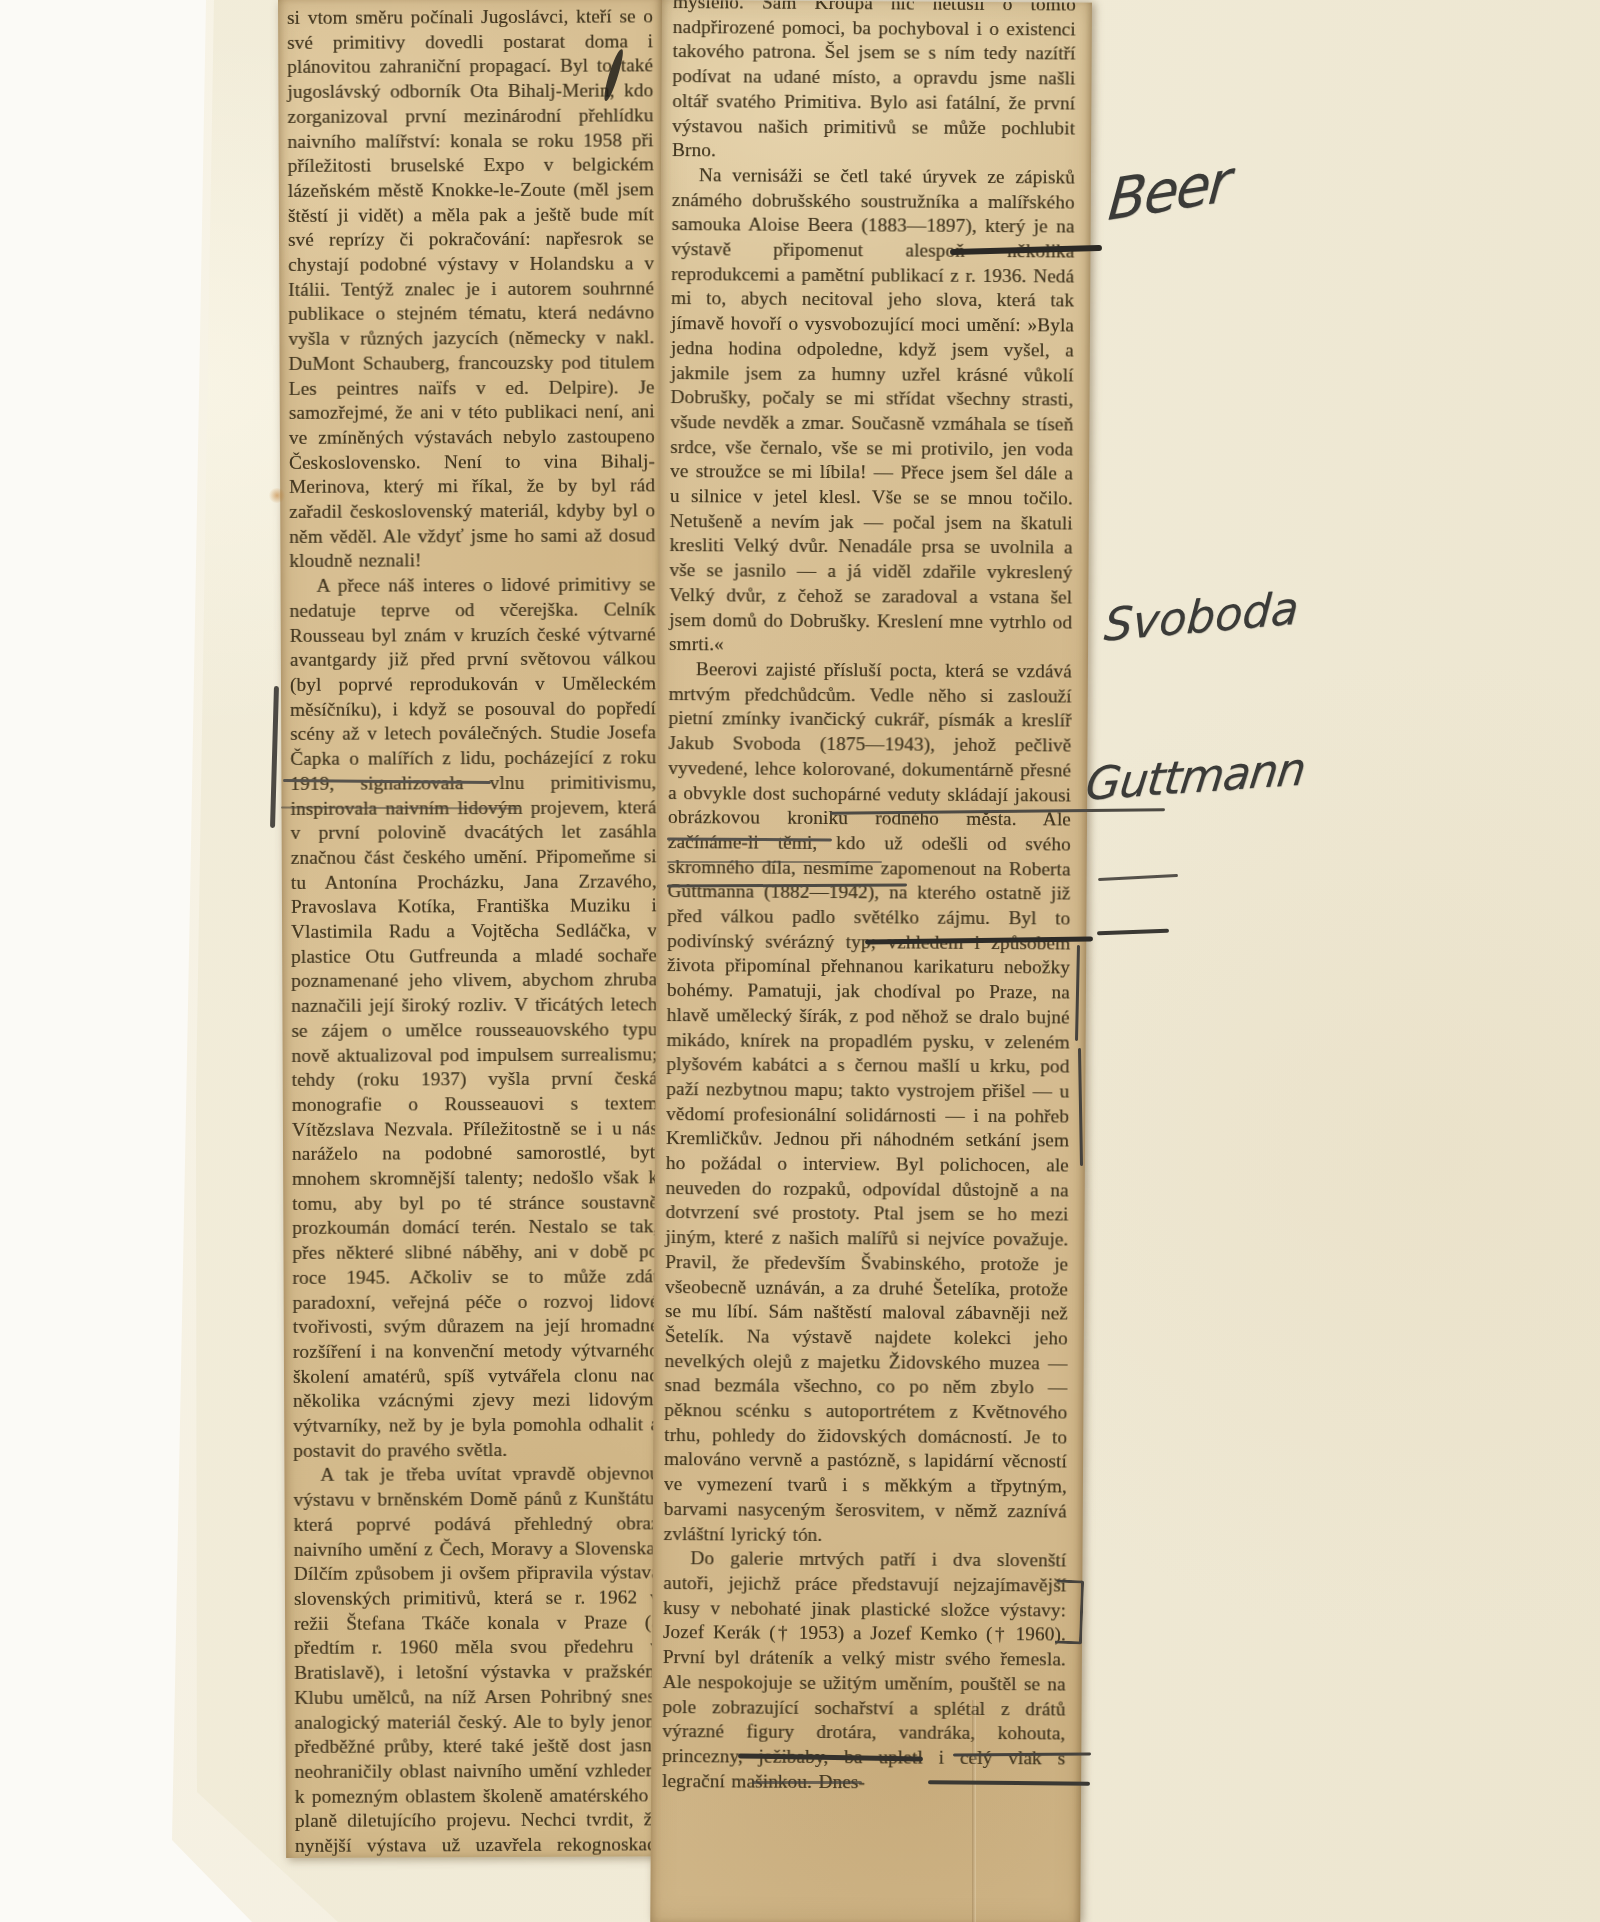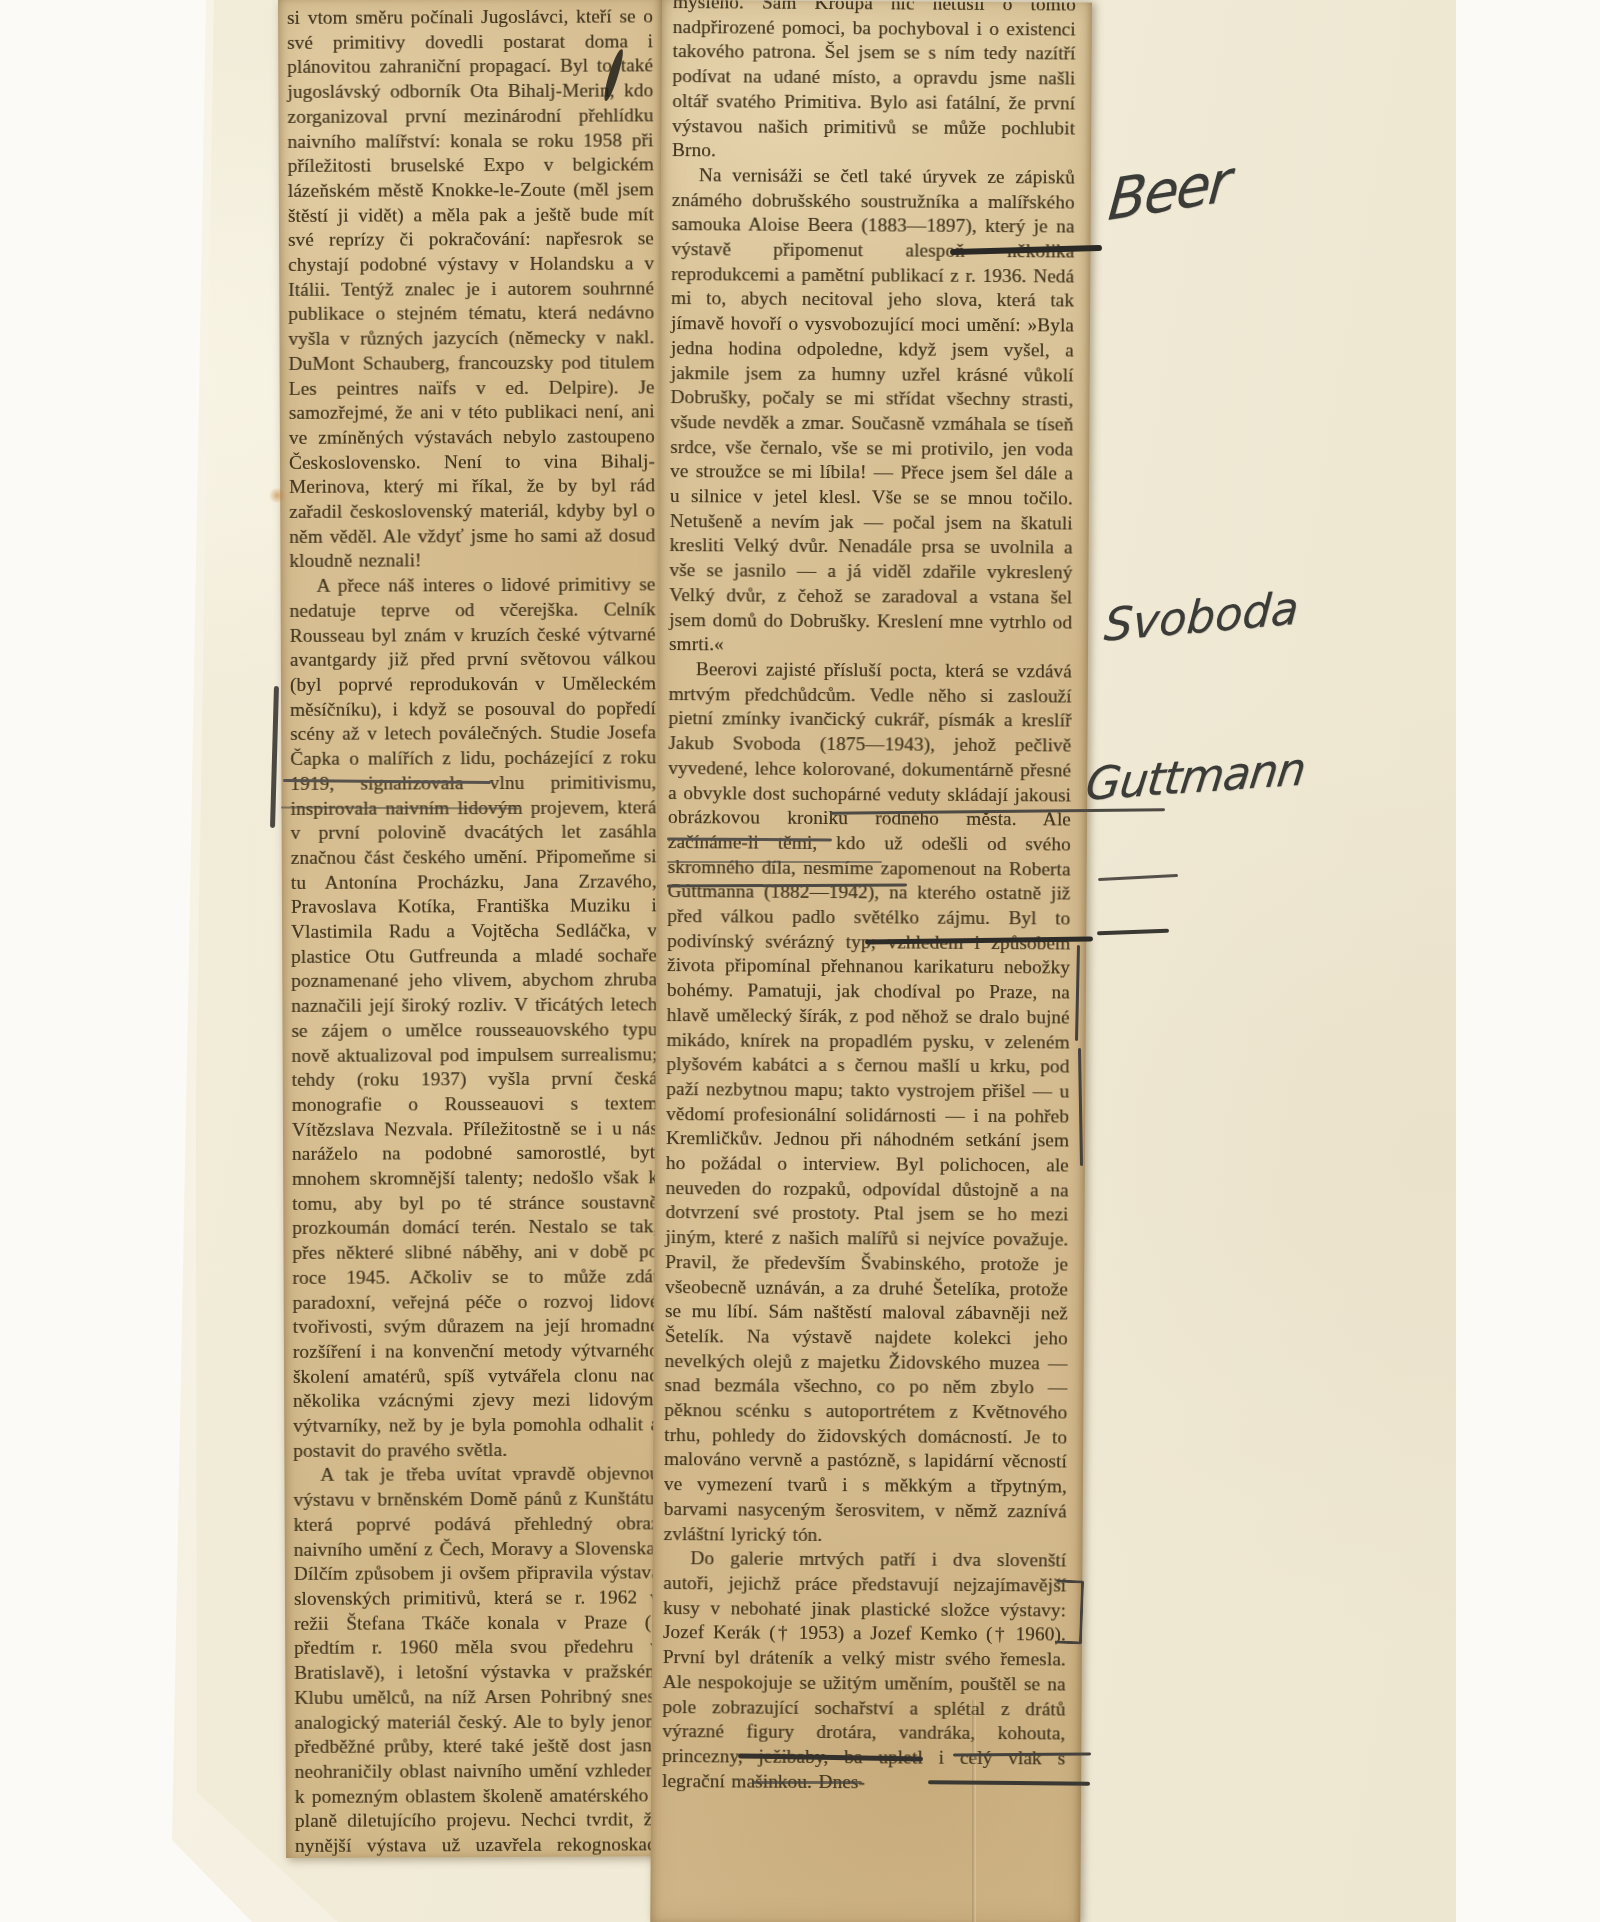--- a/index.html
+++ b/index.html
@@ -2,21 +2,21 @@
 <html><head>
 <meta charset="utf-8">
 <style>
   html,body{margin:0;padding:0;}
   body{
     width:1600px;height:1922px;
     background:#fbfaf6;
     font-family:"Liberation Serif","DejaVu Serif",serif;
     overflow:hidden;
   }
-  .page{position:relative;width:1456px;height:1922px;overflow:hidden;}
+  .page{position:relative;width:1600px;height:1922px;overflow:hidden;}
 
   
   .sheet{position:absolute;left:0;top:0;width:1600px;height:1922px;}
   .sheet-under{
     background:linear-gradient(115deg,#f8f4e7 0%,#f4efe0 60%,#efe9d6 100%);
     clip-path:polygon(206px 0px,1600px 0px,1600px 1922px,252px 1922px,172px 1840px,190px 900px);
   }
   .sheet-main{
     background:
       radial-gradient(700px 500px at 12% 20%,rgba(255,252,240,.5),transparent 70%),

